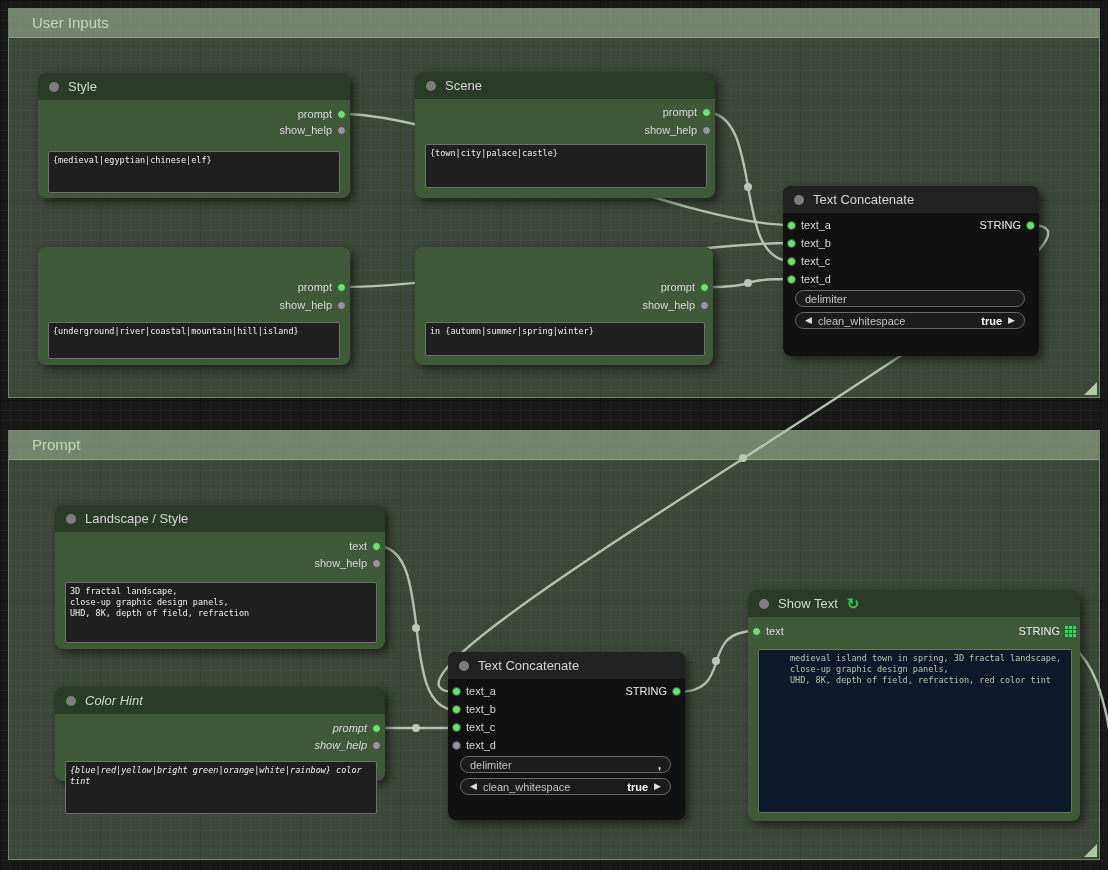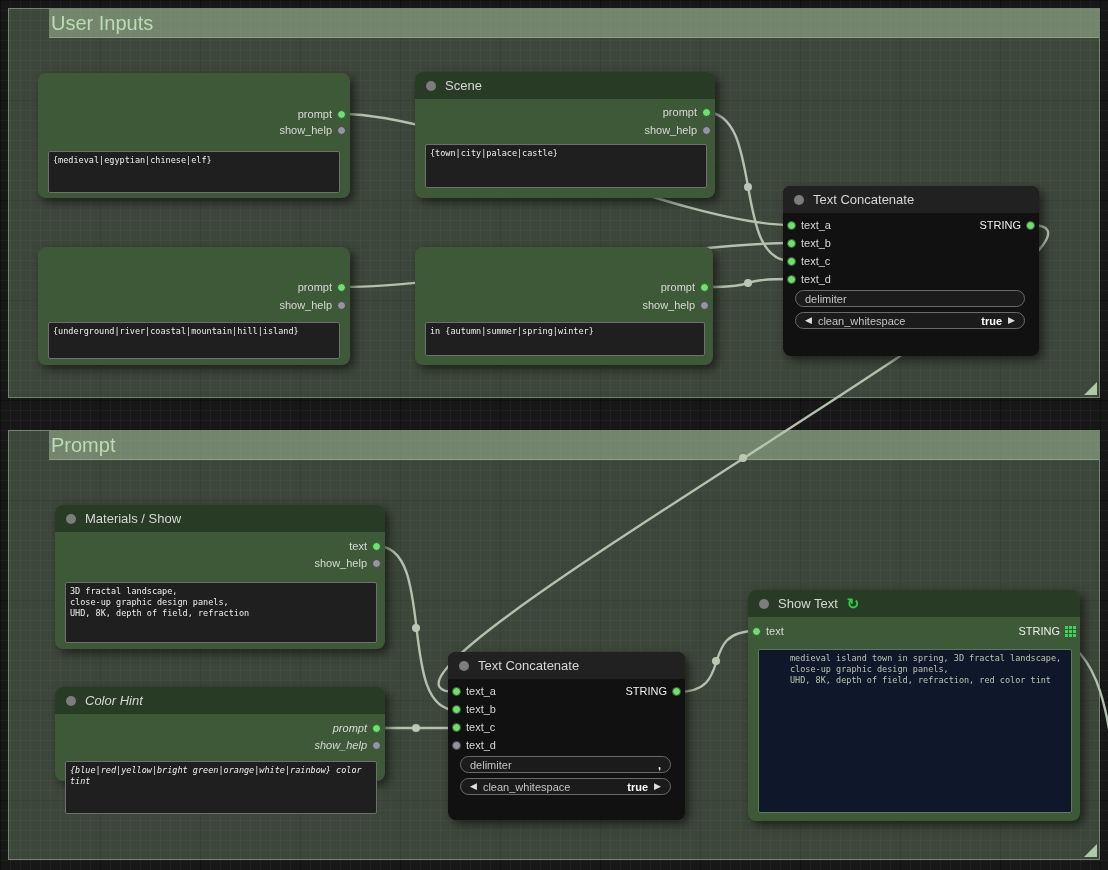--- a/index.html
+++ b/index.html
@@ -5,21 +5,21 @@
   html,body{margin:0;padding:0;background:#101010;}
   .canvas{position:relative;width:1108px;height:870px;overflow:hidden;background:#171717;
     background-image:
       linear-gradient(rgba(0,0,0,0.45) 1px,transparent 1px),
       linear-gradient(90deg,rgba(0,0,0,0.45) 1px,transparent 1px),
       linear-gradient(rgba(255,255,255,0.035) 1px,transparent 1px),
       linear-gradient(90deg,rgba(255,255,255,0.035) 1px,transparent 1px);
     background-size:100px 100px,100px 100px,10px 10px,10px 10px;
     font-family:"Liberation Sans",sans-serif;}
   .group{position:absolute;background:rgba(148,178,138,0.30);border:1px solid rgba(180,210,170,0.45);z-index:1;box-sizing:border-box;}
-  .group-title{height:28px;background:rgba(170,198,160,0.50);color:#bcdcb4;font-size:20px;line-height:28px;padding:0 2px;border-bottom:1px solid rgba(180,210,170,0.35);margin-left:40px;}
+  .group-title{height:28px;background:rgba(170,198,160,0.50);color:#bcdcb4;font-size:15px;line-height:28px;padding:0 23px;border-bottom:1px solid rgba(180,210,170,0.35);}
   .resize-handle{position:absolute;right:2px;bottom:2px;width:0;height:0;border-left:13px solid transparent;border-bottom:13px solid rgba(195,225,185,0.85);}
   svg.wires{position:absolute;left:0;top:0;z-index:2;}
   .node{position:absolute;border-radius:8px;box-shadow:4px 4px 10px rgba(0,0,0,0.55);z-index:3;box-sizing:border-box;}
   .node.green{background:#3e5937;}
   .node.green .nheader{background:#283c25;}
   .node.dark{background:#111111;}
   .node.dark .nheader{background:#212121;}
   .nheader{height:27px;border-radius:8px 8px 0 0;display:flex;align-items:center;gap:9px;padding:0 11px;color:#d6d6d6;font-size:13px;}
   .tdot{width:10px;height:10px;border-radius:50%;background:#7d7d7d;flex:0 0 auto;}
   .badge{color:#2ecc49;font-weight:bold;font-size:15px;line-height:1;}
@@ -71,20 +71,24 @@
       <circle cx="748" cy="187" r="4"></circle>
       <circle cx="748" cy="283" r="4"></circle>
       <circle cx="743" cy="458" r="4"></circle>
       <circle cx="416" cy="628" r="4"></circle>
       <circle cx="416" cy="728" r="4"></circle>
       <circle cx="716" cy="661" r="4"></circle>
     </g>
   </svg>
 
   <div class="node green" style="left:38px;top:73px;width:312px;height:125px;">
+    <div class="nheader">
+      <span class="tdot"></span>
+      <span>Style</span>
+    </div>
     <div class="slot out" style="top:33px;">
       <span>prompt</span>
         <span class="dot on"></span>
     </div>
     <div class="slot out" style="top:49px;">
       <span>show_help</span>
         <span class="dot off"></span>
     </div>
     <div class="ta" style="left:10px;right:10px;top:78px;height:42px;">{medieval|egyptian|chinese|elf}</div>
   </div>
@@ -162,21 +166,21 @@
       <span class="arr">◀</span>
       <span>clean_whitespace</span>
       <span class="val">true</span>
       <span class="arr">▶</span>
     </div>
   </div>
 
   <div class="node green" style="left:55px;top:505px;width:330px;height:144px;">
     <div class="nheader">
       <span class="tdot"></span>
-      <span>Materials / Show</span>
+      <span>Landscape / Style</span>
     </div>
     <div class="slot out" style="top:33px;">
       <span>text</span>
         <span class="dot on"></span>
     </div>
     <div class="slot out" style="top:50px;">
       <span>show_help</span>
         <span class="dot off"></span>
     </div>
     <div class="ta" style="left:10px;right:8px;top:77px;height:61px;">3D fractal landscape,

